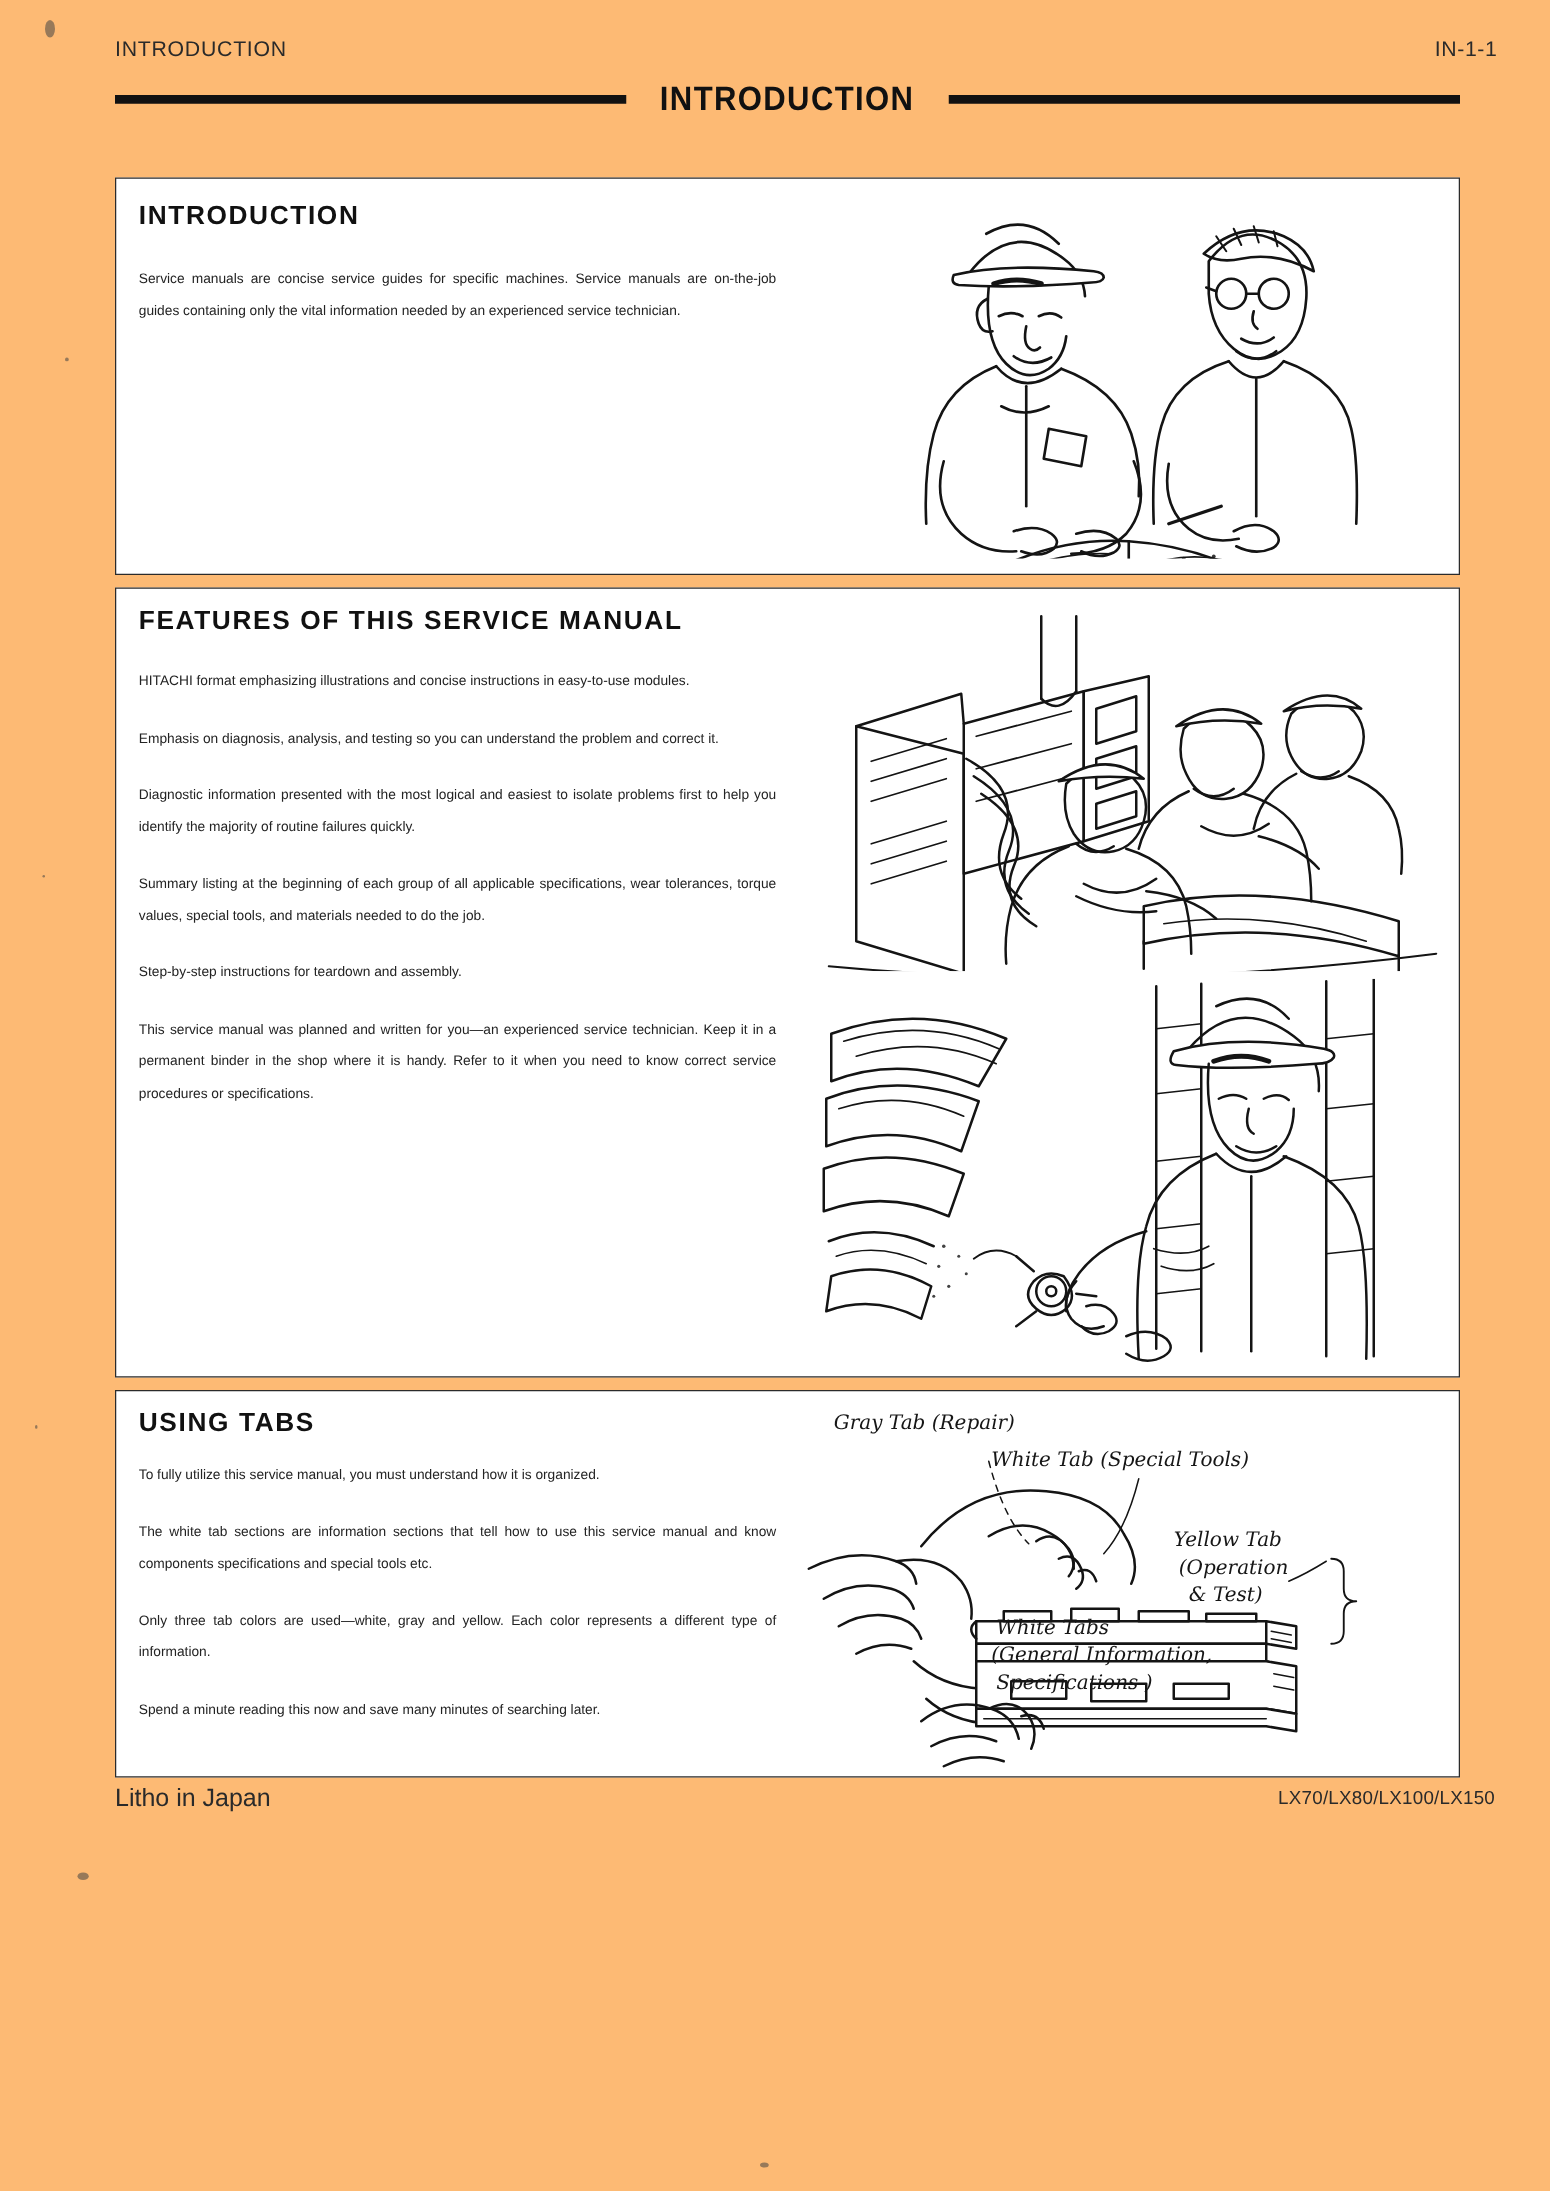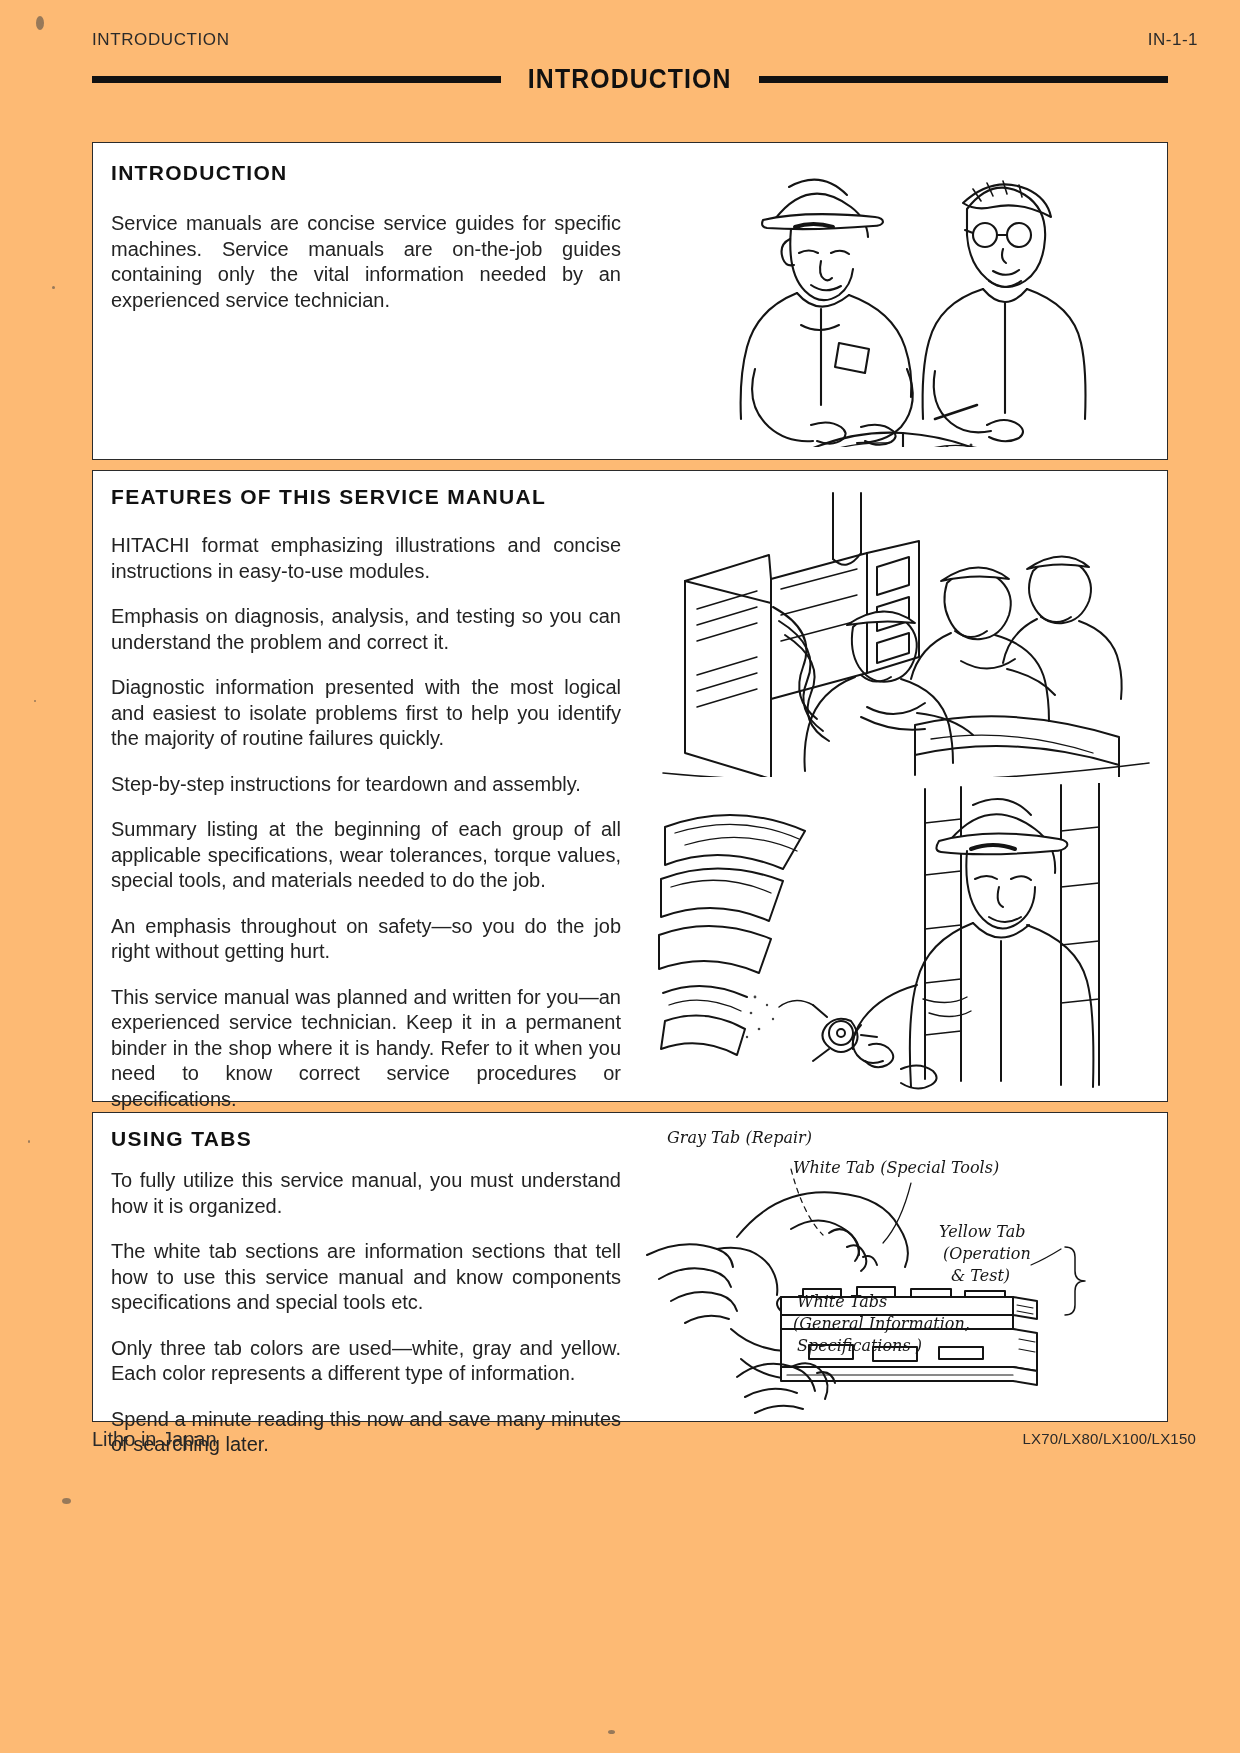--- a/index.html
+++ b/index.html
@@ -85,21 +85,21 @@
     color: #111;
   }
   .box.b1 .sec-head { top: 18px; }
   .box.b2 .sec-head { top: 14px; }
   .box.b3 .sec-head { top: 14px; }
 
   .col-text {
     position: absolute;
     left: 18px;
     width: 510px;
-    font-size: 20px;
+    font-size: 11px;
     line-height: 25.5px;
     color: #232323;
     text-align: justify;
   }
   .box.b1 .col-text { top: 68px; }
   .box.b2 .col-text { top: 62px; }
   .box.b3 .col-text { top: 55px; }
 
   .col-text p { margin: 0 0 20px 0; }
   .col-text p:last-child { margin-bottom: 0; }
@@ -240,23 +240,22 @@
       </svg>
     </div>
   </div>
 
   <div class="box b2">
     <div class="sec-head">FEATURES OF THIS SERVICE MANUAL</div>
     <div class="col-text">
       <p>HITACHI format emphasizing illustrations and concise instructions in easy-to-use modules.</p>
       <p>Emphasis on diagnosis, analysis, and testing so you can understand the problem and correct it.</p>
       <p>Diagnostic information presented with the most logical and easiest to isolate problems first to help you identify the majority of routine failures quickly.</p>
+      <p>Summary listing at the beginning of each group of all applicable specifications, wear tolerances, torque values, special tools, and materials needed to do the job.</p>
       <p>Step-by-step instructions for teardown and assembly.</p>
-      <p>Summary listing at the beginning of each group of all applicable specifications, wear tolerances, torque values, special tools, and materials needed to do the job.</p>
-      <p>An emphasis throughout on safety—so you do the job right without getting hurt.</p>
       <p>This service manual was planned and written for you—an experienced service technician. Keep it in a permanent binder in the shop where it is handy. Refer to it when you need to know correct service procedures or specifications.</p>
     </div>
 
     <div class="illus" style="left:562px; top:18px; width:500px; height:288px;">
       <svg viewBox="0 0 500 288" width="500" height="288">
         <g fill="none" stroke="#141414" stroke-width="2" stroke-linecap="round" stroke-linejoin="round">
 
           <path d="M178 4 l0 66 M206 4 l0 60"></path>
           <path d="M178 70 q14 14 28 -6"></path>
 

